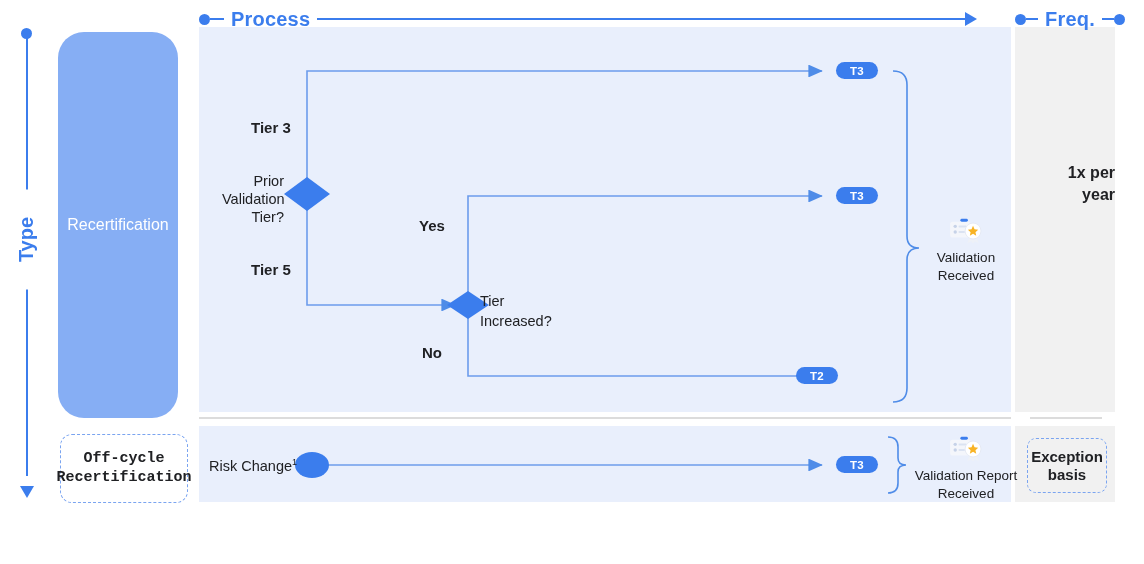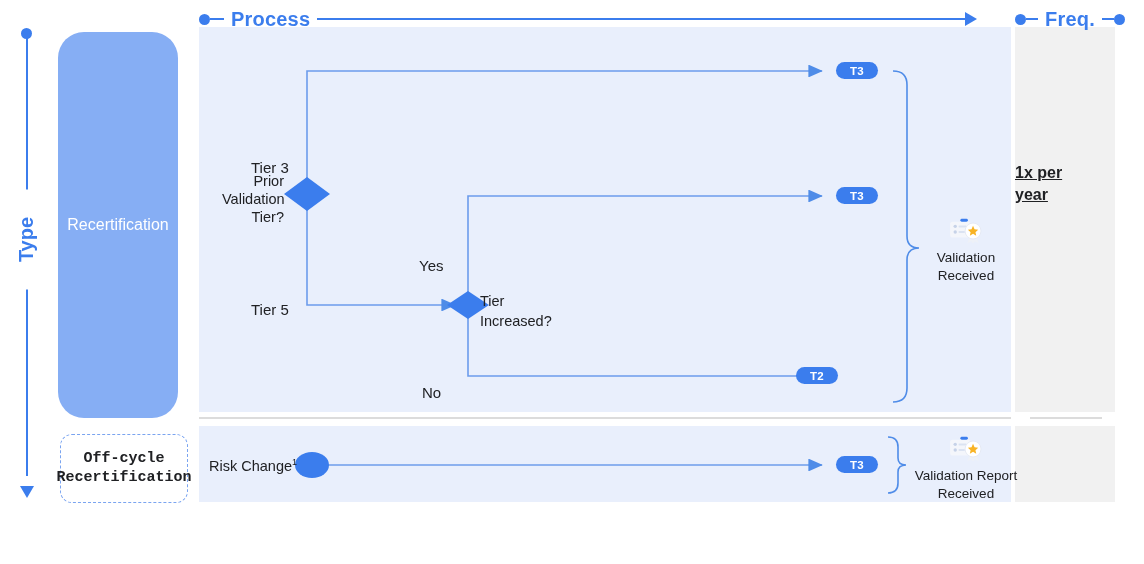--- a/index.html
+++ b/index.html
@@ -53,36 +53,36 @@
   .type-card-dashed span{font-size:15px;font-weight:700;color:#202124;line-height:1.25;font-family:Liberation Mono, monospace;}
 
   
   .panel-process-main{position:absolute;left:199px;top:27px;width:812px;height:385px;background:#e9effc;}
   .panel-freq-main{position:absolute;left:1015px;top:27px;width:100px;height:385px;background:#f1f1f1;}
   .panel-process-off{position:absolute;left:199px;top:426px;width:812px;height:76px;background:#e9effc;}
   .panel-freq-off{position:absolute;left:1015px;top:426px;width:100px;height:76px;background:#f1f1f1;}
   .sep{position:absolute;height:2px;background:#dcdcdc;}
 
   .freq-text{
-    position:absolute;left:1015px;top:162px;width:100px;text-align:left;
-    font-size:16px;font-weight:700;color:#202124;line-height:1.35;text-decoration:underline;
+    position:absolute;left:1015px;top:162px;width:100px;text-align:right;
+    font-size:16px;font-weight:700;color:#202124;line-height:1.35;
   }
   .freq-dashed{
     position:absolute;left:1027px;top:438px;width:78px;height:53px;
     border:1.6px dashed #7aa4f0;border-radius:9px;
     display:flex;align-items:center;justify-content:center;text-align:center;
   }
   .freq-dashed span{font-size:15px;font-weight:700;color:#202124;line-height:1.2;}
 
   
   #flow{position:absolute;left:0;top:0;width:1144px;height:564px;pointer-events:none;}
 
   
   .flab{position:absolute;font-size:14.5px;color:#202124;line-height:1.25;white-space:nowrap;}
-  .flab.b{font-weight:400;font-size:15px;margin-top:40px;}
+  .flab.b{font-weight:700;font-size:15px;}
   .flab.c{text-align:center;}
 
   .badge{
     position:absolute;height:17px;min-width:42px;border-radius:9px;background:#3b7ded;
     color:#ffffff;font-size:11.5px;font-weight:700;
     display:flex;align-items:center;justify-content:center;letter-spacing:.3px;
   }
 
   .outcome{position:absolute;text-align:center;font-size:13.5px;color:#202124;line-height:1.3;}
   .outcome .ico{display:block;margin:0 auto 3px auto;width:38px;height:30px;}
@@ -135,20 +135,26 @@
   <div class="type-card-dashed">
     <span>
       <span>Off-cycle</span><br>
       <span>Recertification</span>
     </span>
   </div>
 
   <div class="freq-text">
     <span>1x per</span><br>
     <span>year</span>
+  </div>
+  <div class="freq-dashed">
+    <span>
+      <span>Exception</span><br>
+      <span>basis</span>
+    </span>
   </div>
 
   <svg id="flow" viewBox="0 0 1144 564">
     <defs>
       <marker id="ah" markerWidth="9" markerHeight="8" refX="8.5" refY="4" orient="auto">
         <path d="M0,0 L9,4 L0,8 z" fill="#4f8ce8"></path>
       </marker>
     </defs>
     <g stroke="#6c9ceb" stroke-width="1.6" fill="none">
 

